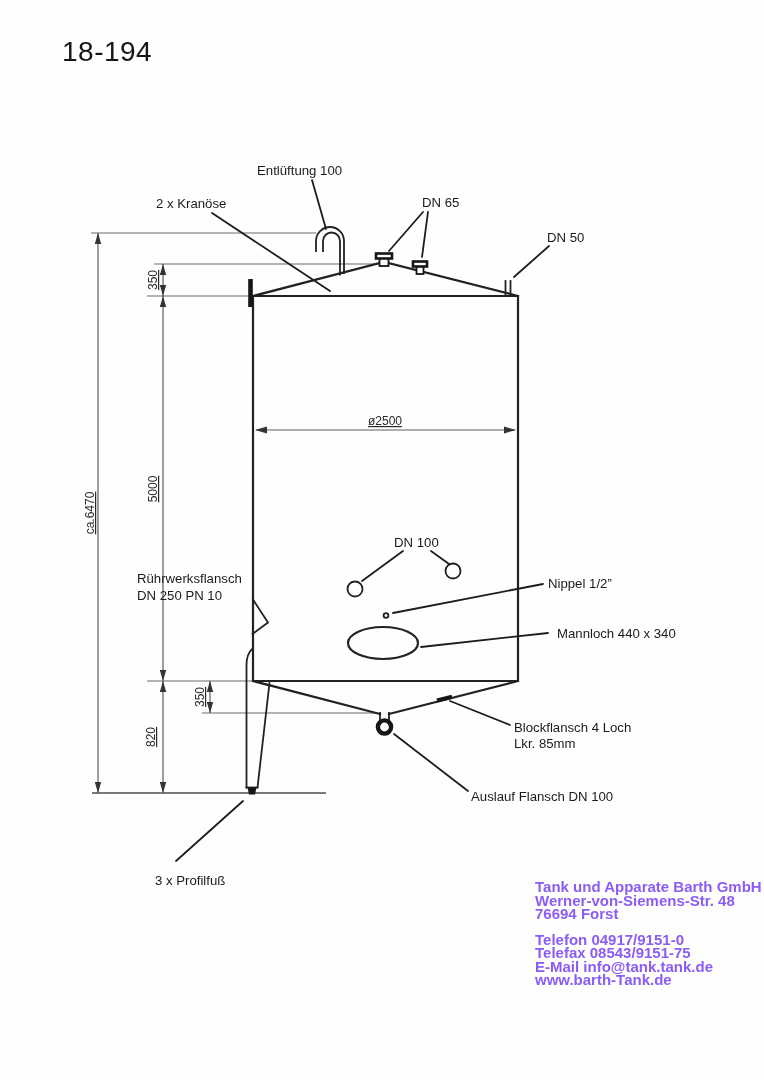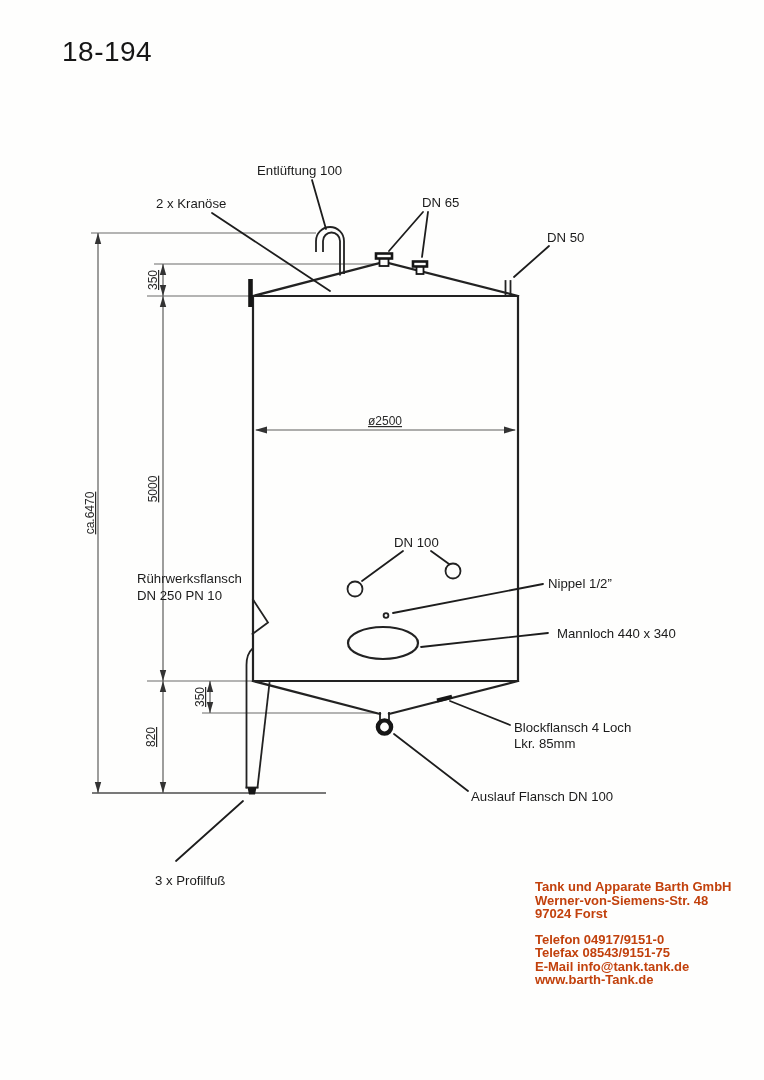--- a/index.html
+++ b/index.html
@@ -2,22 +2,22 @@
 <html><head>
 <meta charset="utf-8">
 <style>
   html,body{margin:0;padding:0;background:#ffffff;}
   body{width:764px;height:1080px;position:relative;overflow:hidden;
        font-family:"Liberation Sans","DejaVu Sans",sans-serif;color:#1e1e1e;}
   .page{position:absolute;inset:0;background:#fefefd;}
   .hdr{position:absolute;left:62px;top:36px;}
   .hdr h1{margin:0 0 8px 0;font-size:28px;font-weight:400;letter-spacing:.5px;color:#161616;}
   .hdr .spec{font-size:13px;line-height:15px;color:#2a2a2a;}
-  .company{position:absolute;left:535px;top:880px;font-size:13px;font-weight:700;
-           line-height:13.5px;color:#c2410c;}
+  .company{position:absolute;left:535px;top:880px;font-size:15px;font-weight:700;
+           line-height:13.5px;color:#8b5cf6;}
   .company .gap{height:12px;}
   svg{position:absolute;left:0;top:0;}
   .shell{stroke:#222;stroke-width:2.2;fill:none;stroke-linecap:square;}
   .shell-thin{stroke:#222;stroke-width:1.8;fill:none;stroke-linecap:square;}
   .thick{stroke:#161616;stroke-width:4.6;fill:none;}
   .dim{stroke:#5c5c5c;stroke-width:1.2;fill:none;}
   .ext{stroke:#6a6a6a;stroke-width:1.05;fill:none;}
   .leader{stroke:#1d1d1d;stroke-width:1.8;fill:none;stroke-linecap:round;}
   .arrow{fill:#333;stroke:none;}
   .lbl{font-size:13.2px;fill:#1b1b1b;}
@@ -169,21 +169,21 @@
       <text class="lbl" x="514" y="732">Blockflansch 4 Loch</text>
       <text class="lbl" x="514" y="748">Lkr. 85mm</text>
       <text class="lbl" x="471" y="801">Auslauf Flansch DN 100</text>
       <text class="lbl" x="155" y="885">3 x Profilfuß</text>
     </g>
   </svg>
 
   <div class="company">
     <div>Tank und Apparate Barth GmbH</div>
     <div>Werner-von-Siemens-Str. 48</div>
-    <div>97024 Forst</div>
+    <div>76694 Forst</div>
     <div class="gap"></div>
     <div>Telefon 04917/9151-0</div>
     <div>Telefax 08543/9151-75</div>
     <div>E-Mail info@tank.tank.de</div>
     <div>www.barth-Tank.de</div>
   </div>
 
 </div>
 
 </body></html>

